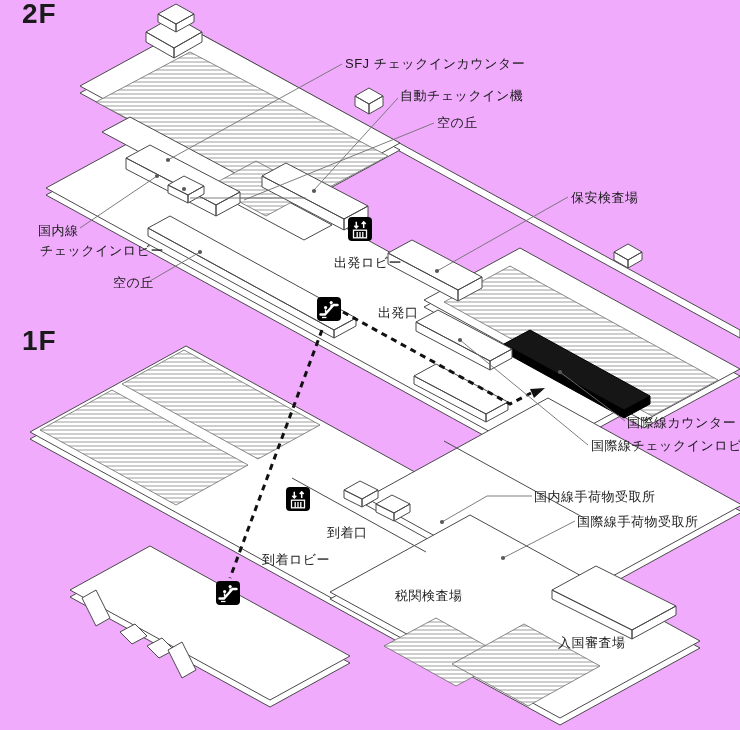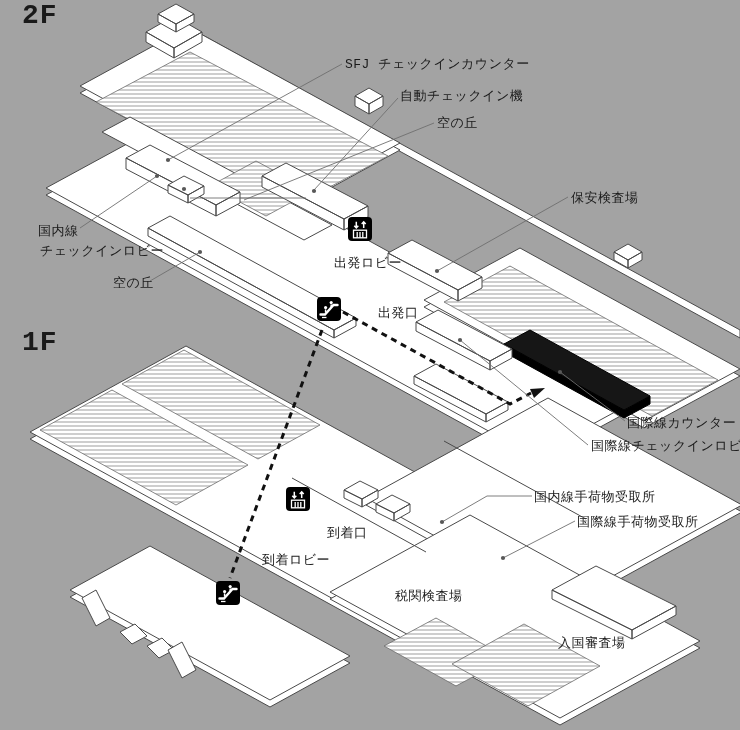--- a/index.html
+++ b/index.html
@@ -1,17 +1,17 @@
 <!DOCTYPE html>
 <html><head>
 <meta charset="utf-8">
 <style>
   html,body{margin:0;padding:0;background:#fff;}
-  .stage{position:relative;width:740px;height:730px;background:#a3a3a3;
-         font-family:Liberation Mono, monospace;overflow:hidden;}
+  .stage{position:relative;width:740px;height:730px;background:#f0abfc;
+         font-family:Liberation Sans, sans-serif;overflow:hidden;}
   svg{display:block;}
   text{fill:#1a1a1a;}
   .lbl{font-size:13px;letter-spacing:.5px;}
   .floor-lbl{font-size:28px;font-weight:bold;letter-spacing:1px;}
   .slab{fill:#ffffff;stroke:#4a4a4a;stroke-width:1;}
   .shadow{fill:#ffffff;stroke:#4a4a4a;stroke-width:1;}
   .hatch{fill:url(#hatchp);stroke:#6b6b6b;stroke-width:.8;}
   .box{fill:#ffffff;stroke:#4a4a4a;stroke-width:1;}
   .blacktop{fill:#161616;stroke:#000;}
   .blackside{fill:#000;stroke:#000;}

